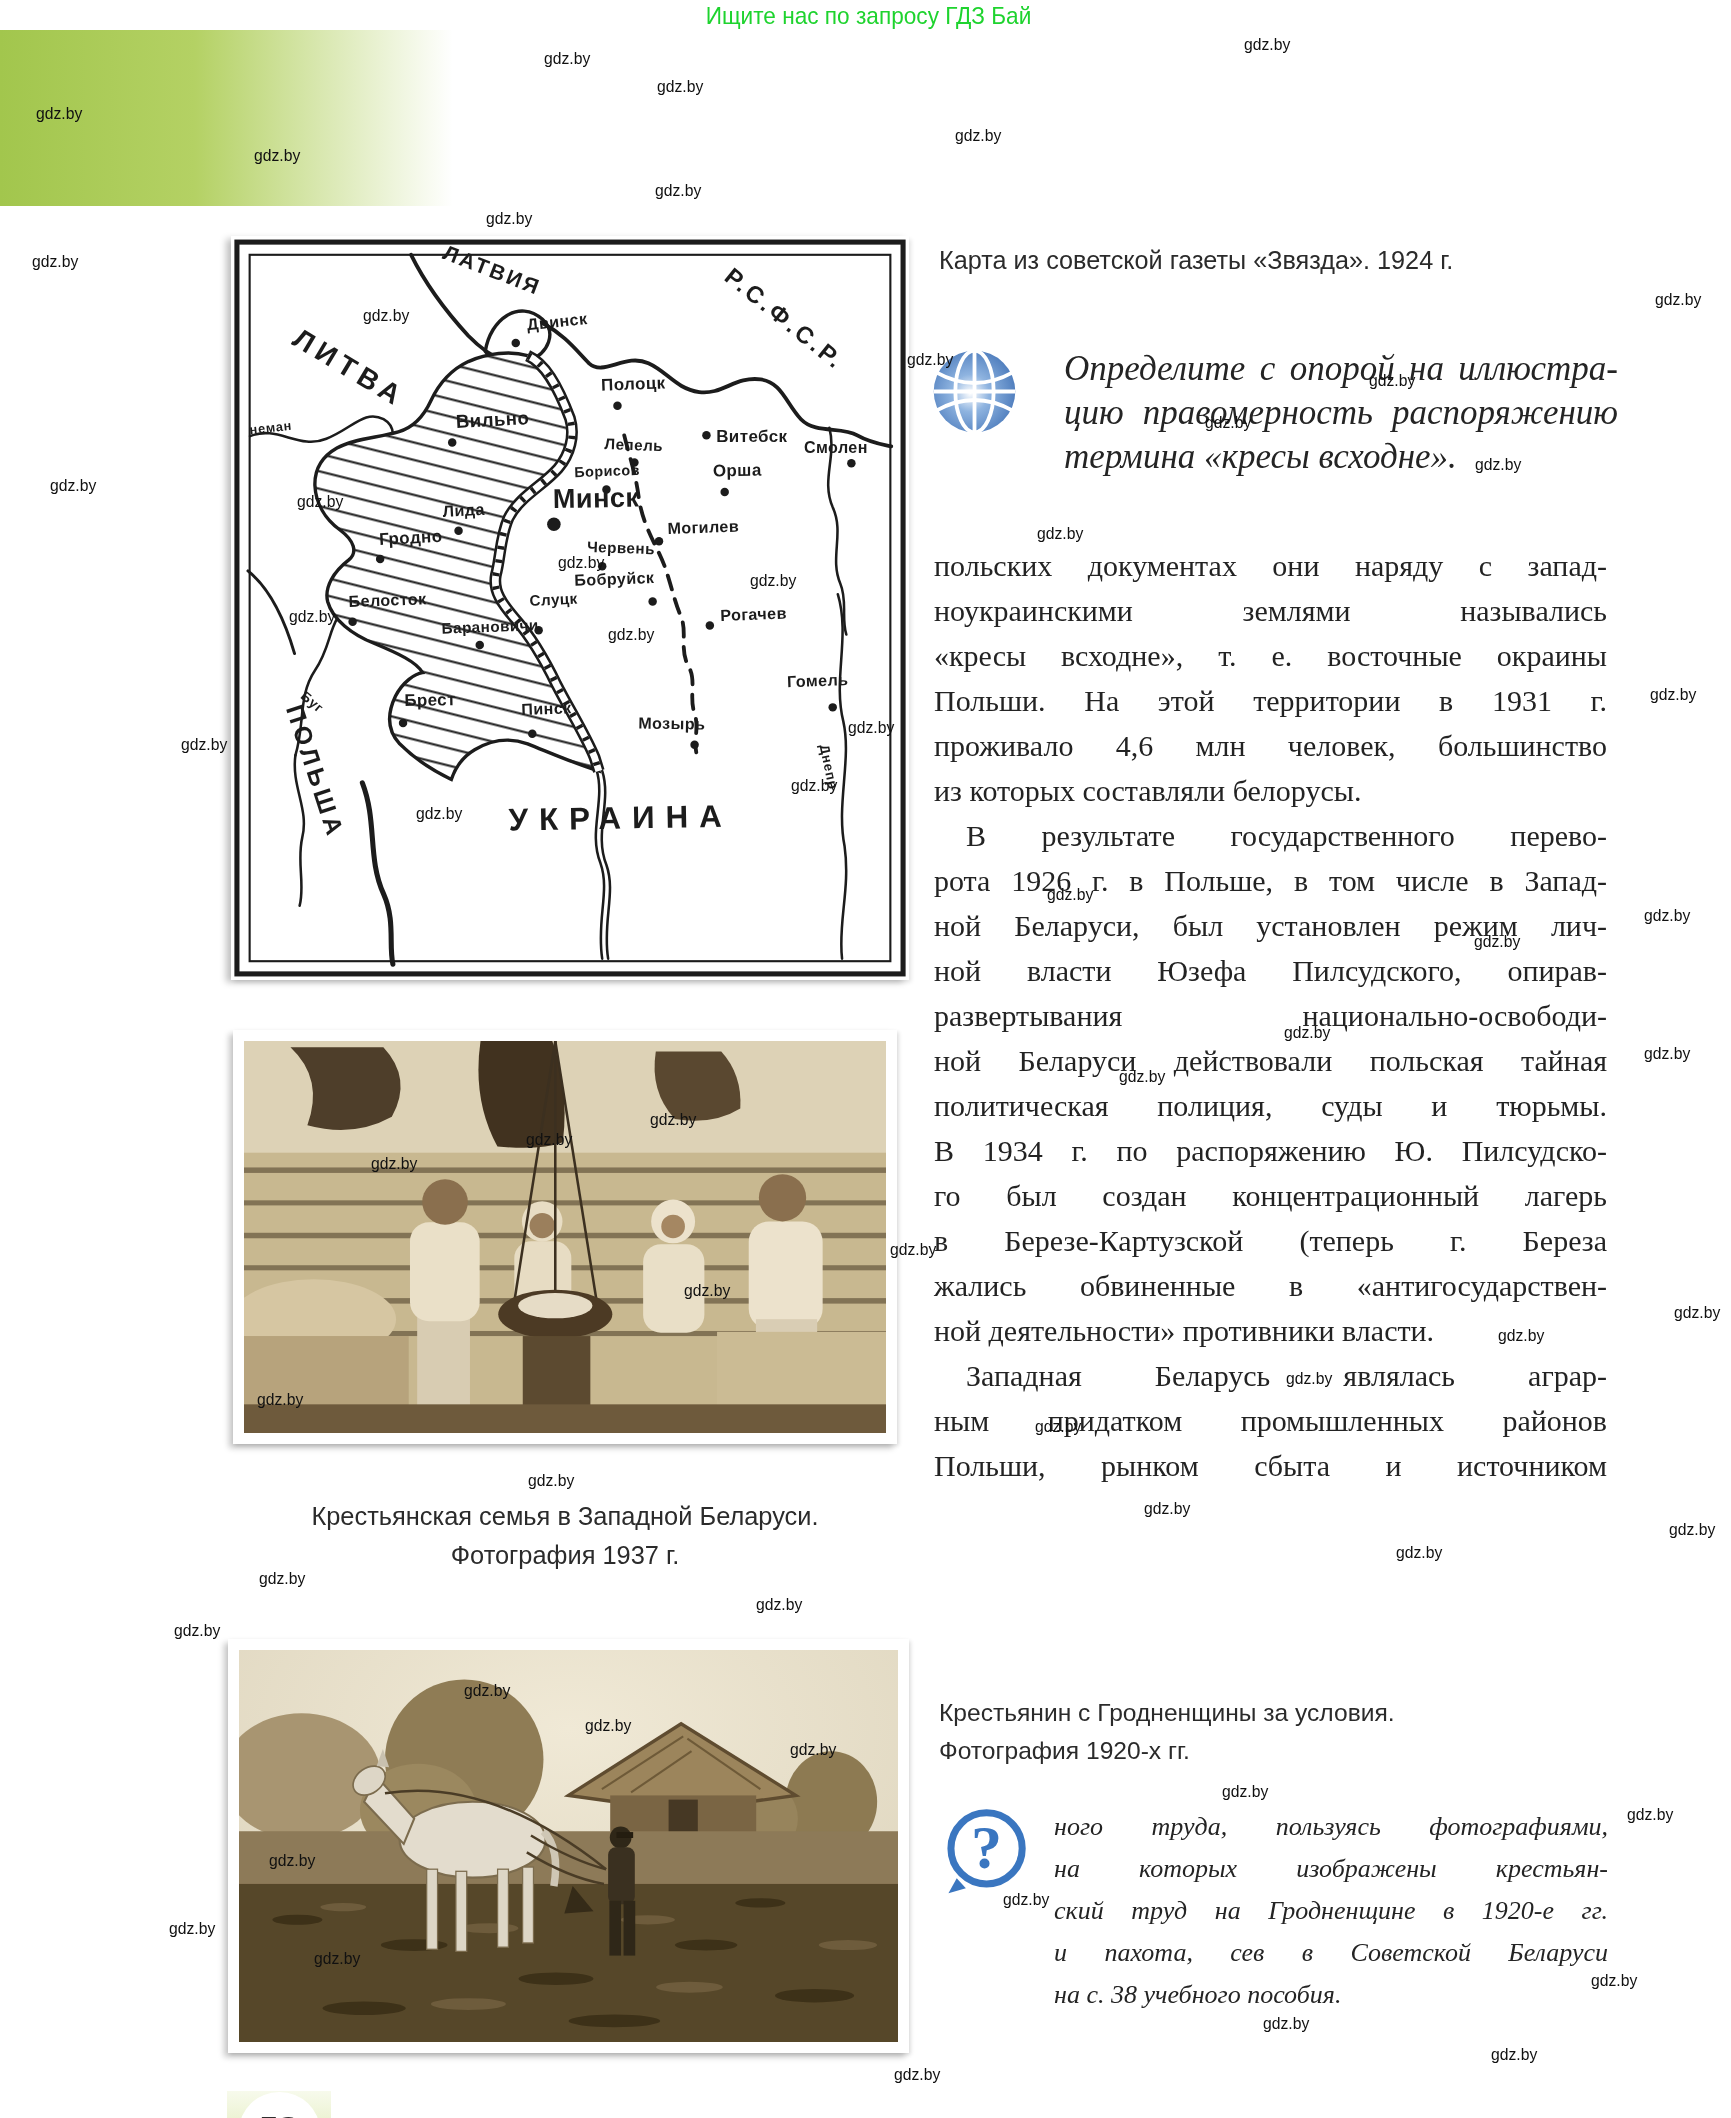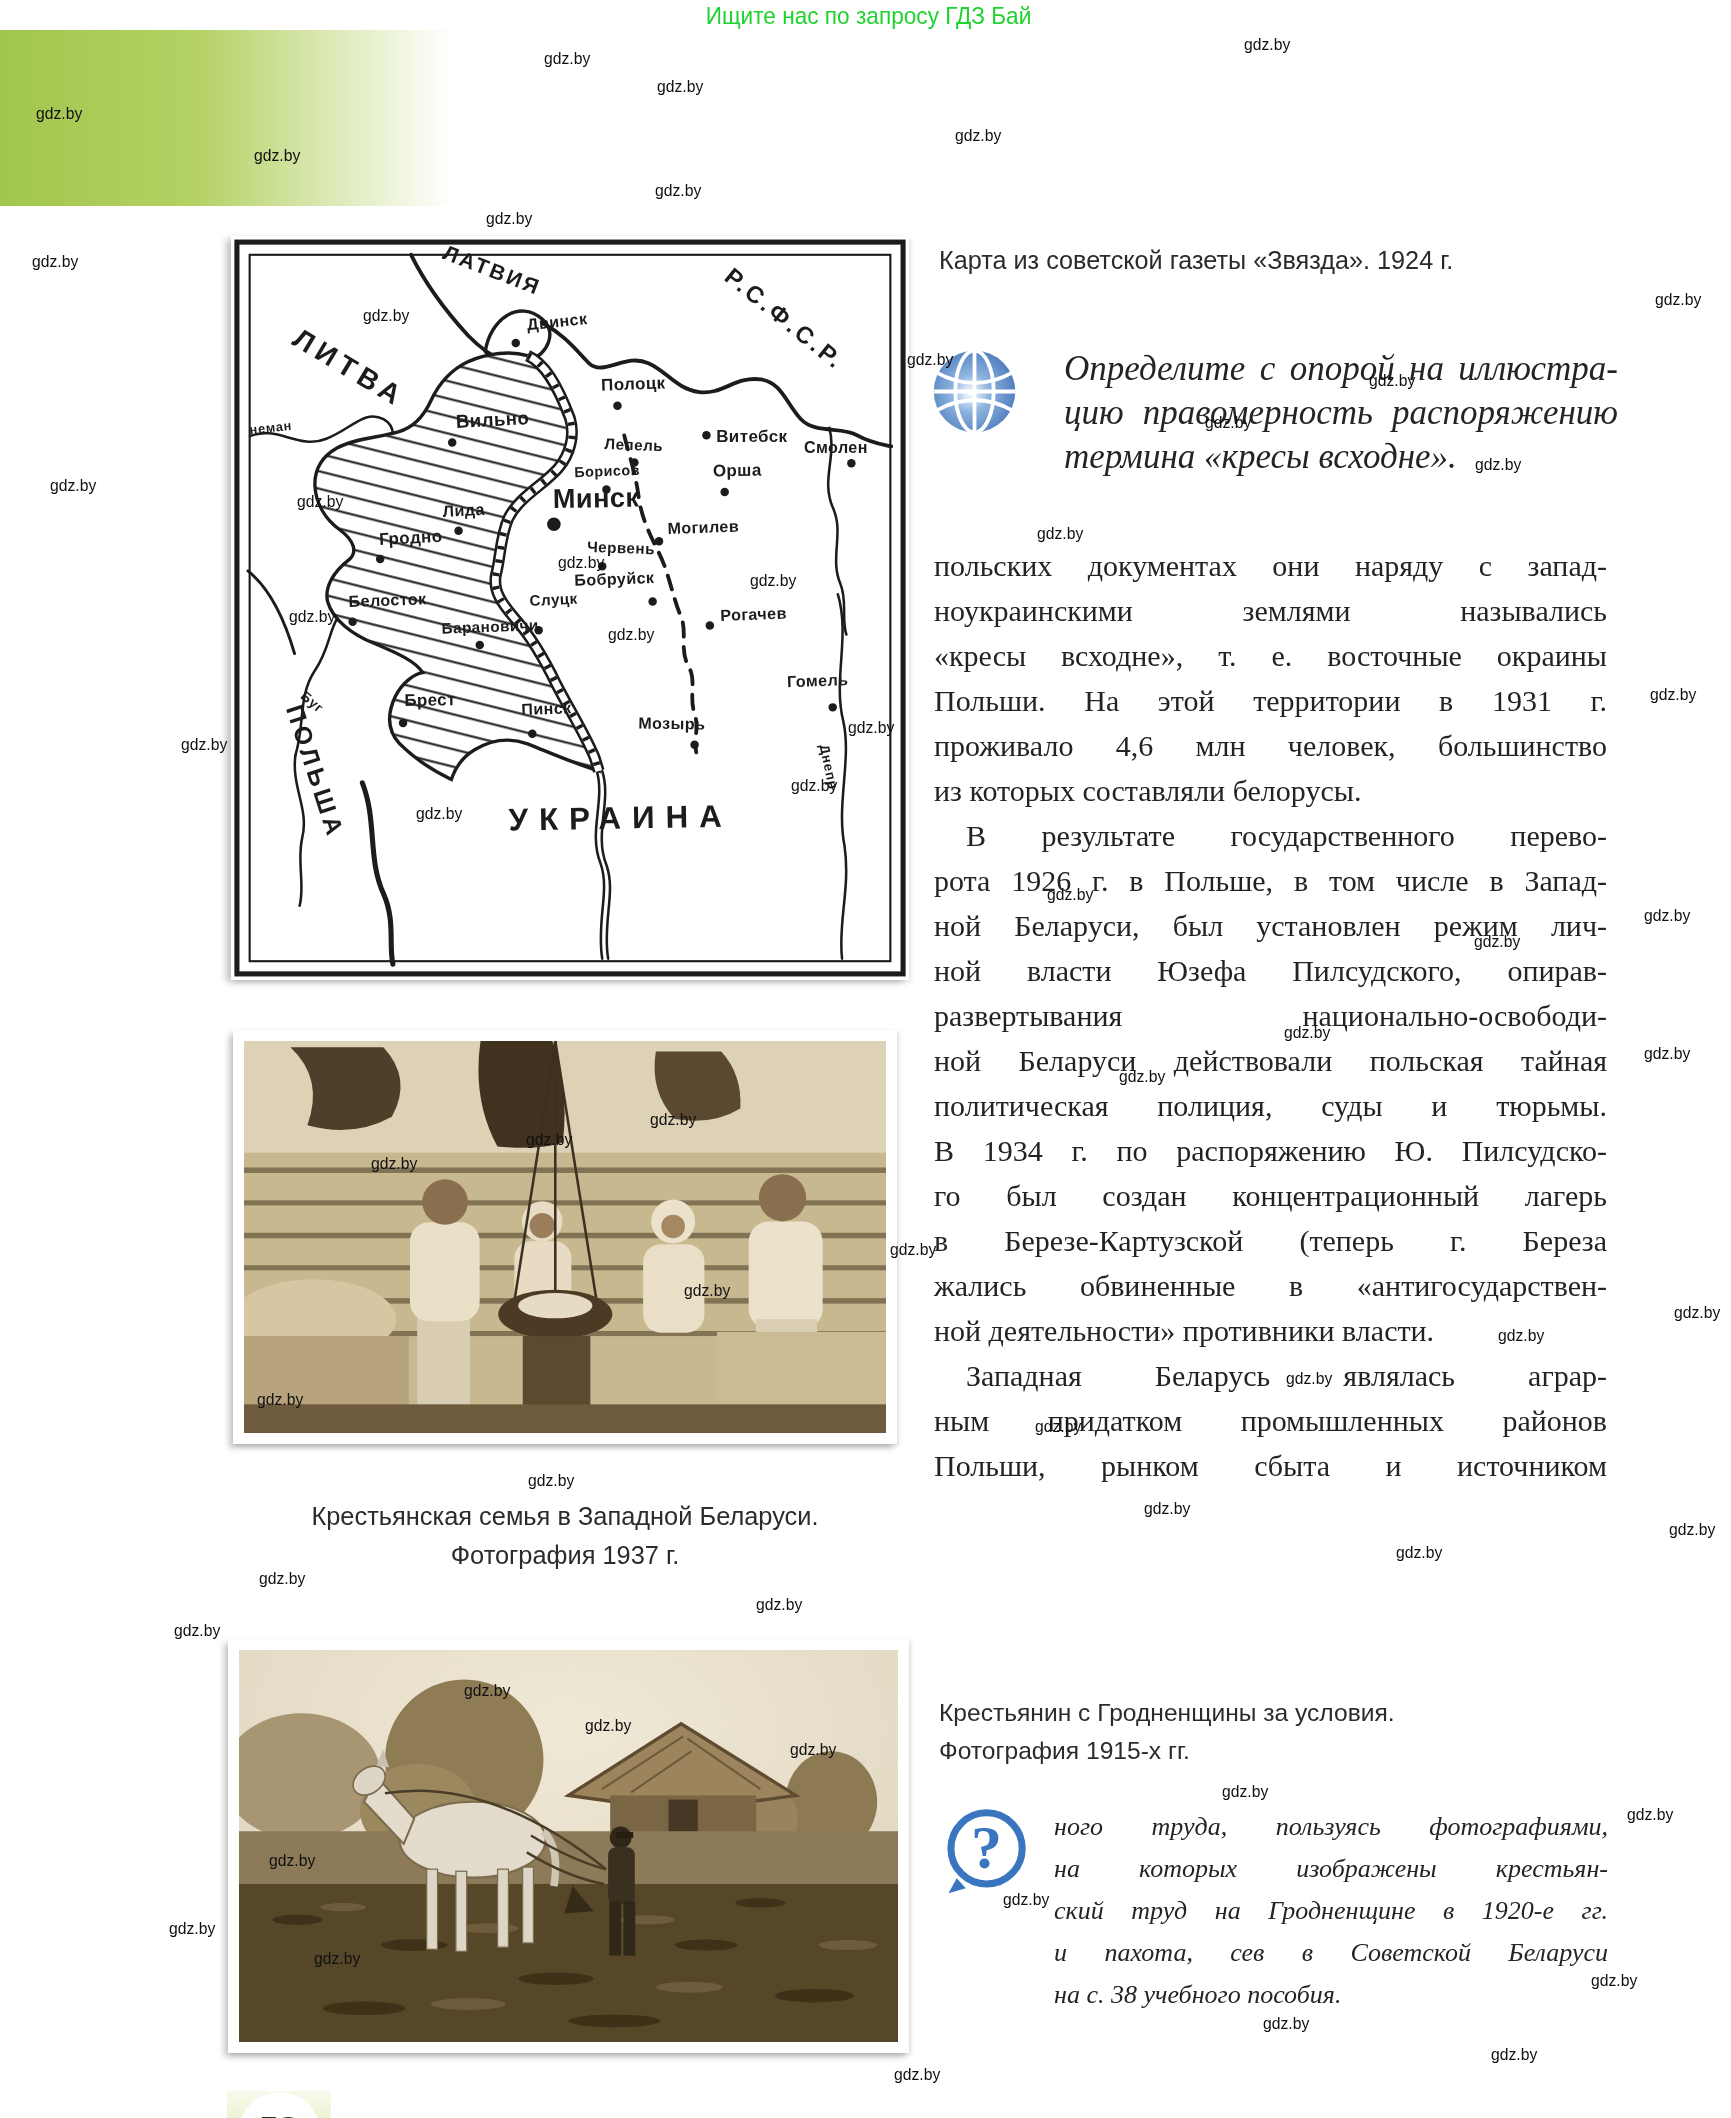--- a/index.html
+++ b/index.html
@@ -235,21 +235,21 @@
       <div class="bline">в Березе-Картузской (теперь г. Береза</div>
       <div class="bline">жались обвиненные в «антигосударствен-</div>
       <div class="bline last">ной деятельности» противники власти.</div>
       <div class="bline ind">Западная Беларусь являлась аграр-</div>
       <div class="bline">ным придатком промышленных районов</div>
       <div class="bline">Польши, рынком сбыта и источником</div>
     </div>
 
   <div class="caption cap2">
     <div>Крестьянин с Гродненщины за условия.</div>
-    <div>Фотография 1915-х гг.</div>
+    <div>Фотография 1920-х гг.</div>
   </div>
 
   <div class="q-icon">
     <svg viewBox="0 0 210 215">
       <path d="M 60 196 L 18 208 L 38 172" fill="#3a76c0"></path>
       <circle cx="110" cy="100" r="86" fill="none" stroke="#3a76c0" stroke-width="17"></circle>
       <text x="110" y="148" text-anchor="middle" font-family="Liberation Serif, serif" font-weight="bold" font-size="150" fill="#3a76c0">?</text>
     </svg>
   </div>
   <div class="task-text" id="q-task">

